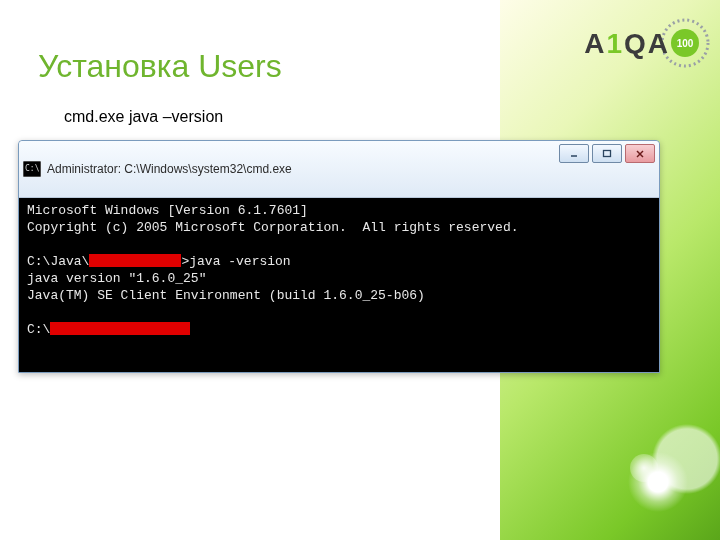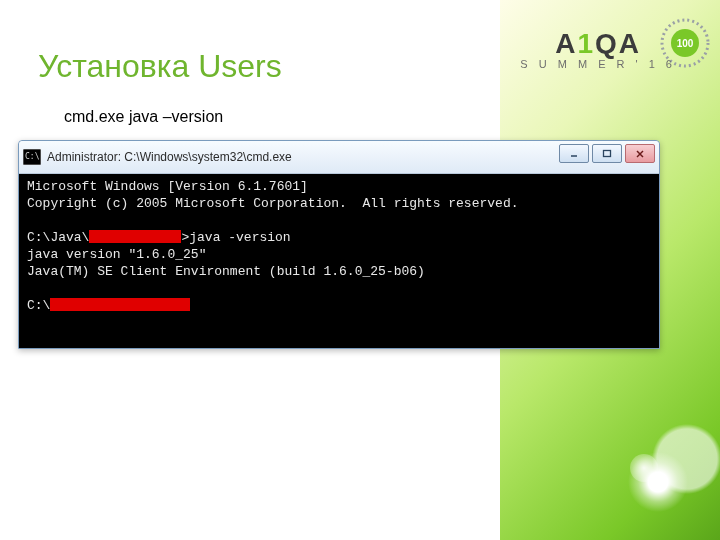--- a/index.html
+++ b/index.html
@@ -5,31 +5,31 @@
   html,body{margin:0;padding:0;width:720px;height:540px;font-family:Arial,Helvetica,sans-serif;overflow:hidden;background:#fff}
   .slide{position:relative;width:720px;height:540px;background:#fff}
   .bg-right{position:absolute;top:0;right:0;width:220px;height:540px;
     background:
       radial-gradient(circle at 85% 85%, rgba(255,255,255,.6) 0 30px, transparent 35px),
       linear-gradient(135deg,#fefde8 0%,#e9f7b8 25%,#b9e86a 55%,#7ac828 85%,#5aa61a 100%);}
   .flare{position:absolute;right:22px;bottom:18px;width:120px;height:120px;pointer-events:none}
   .flare:before,.flare:after{content:"";position:absolute;border-radius:50%}
   .flare:before{right:10px;bottom:10px;width:60px;height:60px;background:radial-gradient(circle,#fff 0 10px,rgba(255,255,255,.4) 20px,transparent 30px)}
   .flare:after{right:40px;bottom:40px;width:28px;height:28px;background:radial-gradient(circle,rgba(255,255,255,.9),rgba(255,255,255,0))}
-  .logo{position:absolute;top:28px;right:44px;text-align:center;color:#5d5d5d}
+  .logo{position:absolute;top:28px;right:50px;text-align:center;color:#5d5d5d}
   .logo-main{font-size:28px;font-weight:700;letter-spacing:2px;color:#3c3c3c}
   .logo-main .one{color:#7ac828}
   .logo-sub{font-size:11px;letter-spacing:4px;color:#6e6e6e;margin-top:-2px}
   .badge{position:absolute;top:18px;right:10px;width:50px;height:50px}
   .title{position:absolute;left:38px;top:48px;font-size:32px;color:#6fb52e;font-weight:400}
   .cmdline{position:absolute;left:64px;top:108px;font-size:16px;color:#000}
   
   .console{position:absolute;left:18px;top:140px;width:640px;border:1px solid #7a9bbd;border-radius:4px 4px 0 0;
     box-shadow:0 2px 6px rgba(0,0,0,.25);background:linear-gradient(#eaf2fb,#d9e6f4);}
-  .titlebar{height:24px;display:flex;align-items:center;padding:4px 4px;background:linear-gradient(#f7fbff,#dfeaf6);border-bottom:1px solid #b9c9db;border-radius:4px 4px 0 0;position:relative}
+  .titlebar{height:24px;display:flex;align-items:center;padding:16px 4px;background:linear-gradient(#f7fbff,#dfeaf6);border-bottom:1px solid #b9c9db;border-radius:4px 4px 0 0;position:relative}
   .cmdicon{width:16px;height:14px;background:#000;border:1px solid #4a4a4a;border-radius:1px;margin-right:6px;position:relative}
   .cmdicon:before{content:"C:\\";position:absolute;left:1px;top:0;color:#cfcfcf;font:8px/14px Consolas,monospace}
   .titletext{font-size:12px;color:#2b2b2b}
   .winbtns{position:absolute;right:4px;top:3px;display:flex;gap:3px}
   .wbtn{width:28px;height:17px;border:1px solid #6f89a6;border-radius:2px;background:linear-gradient(#f3f8ff,#cfe0f2);display:flex;align-items:center;justify-content:center}
   .wbtn.close{background:linear-gradient(#f7cfd2,#e89ba0);border-color:#b86a6f}
   .wbtn svg{display:block}
   .term{background:#000;color:#e8e8e8;font:13px/17px Consolas,"Courier New",monospace;padding:4px 8px 20px;min-height:150px}
   .term .row{white-space:pre}
   .redact{display:inline-block;background:#e00000;height:13px;vertical-align:-2px}
@@ -46,21 +46,20 @@
   <div class="badge">
     <svg viewBox="0 0 50 50">
       <circle cx="25" cy="25" r="23" fill="none" stroke="#9aa0a6" stroke-width="3" stroke-dasharray="2 3"></circle>
       <circle cx="25" cy="25" r="14" fill="#7ac828"></circle>
       <text x="25" y="29" text-anchor="middle" font-size="10" fill="#fff" font-family="Arial" font-weight="bold">100</text>
     </svg>
   </div>
 
   <div class="logo">
     <div class="logo-main"><span>A</span><span class="one">1</span><span>QA</span></div>
-    <div class="logo-sub">S U M M E R ' 1 6</div>
   </div>
 
   <div class="title">Установка Users</div>
   <div class="cmdline">cmd.exe java  –version</div>
 
   <div class="console">
     <div class="titlebar">
       <span class="cmdicon"></span>
       <span class="titletext">Administrator: C:\Windows\system32\cmd.exe</span>
       <div class="winbtns">

